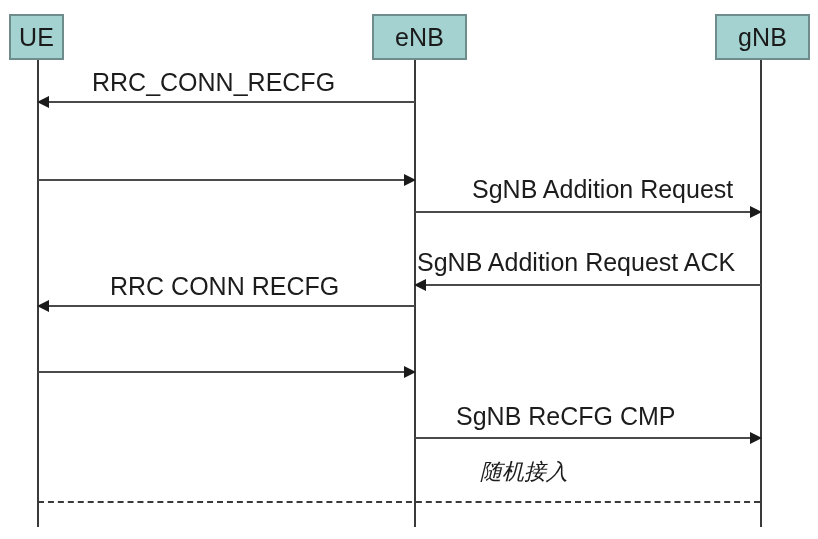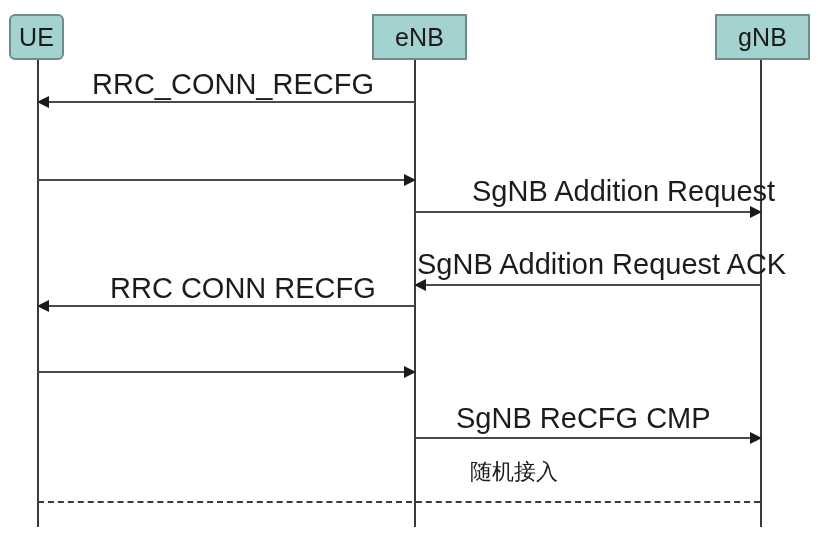--- a/index.html
+++ b/index.html
@@ -64,21 +64,21 @@
   .arrowhead.left {
     left: -1px;
     border-top: 6px solid transparent;
     border-bottom: 6px solid transparent;
     border-right: 12px solid #1a1a1a;
   }
 
   
   .msg-label {
     position: absolute;
-    font-size: 29px;
+    font-size: 25px;
     color: #1c1c1c;
     white-space: nowrap;
     line-height: 1;
   }
   .msg-label.cjk {
     font-size: 22px;
   }
 
   
   .dashed-line {
@@ -91,21 +91,21 @@
     width: 2px;
     height: 9px;
     background: #3a3a3a;
   }
 </style>
 </head>
 <body>
 
 <div id="diagram">
 
-  <div class="actor-box" style="left:9px; top:14px; width:55px; height:46px;border-radius:6px;">
+  <div class="actor-box" style="left:9px; top:14px; width:55px; height:46px;">
     <span class="actor-label">UE</span>
   </div>
 
   <div class="actor-box" style="left:372px; top:14px; width:95px; height:46px;align-items:center;">
     <span class="actor-label">eNB</span>
   </div>
 
   <div class="actor-box" style="left:715px; top:14px; width:95px; height:46px;">
     <span class="actor-label">gNB</span>
   </div>
@@ -140,17 +140,17 @@
 
   <div class="msg" style="left:38px; top:371px; width:377px;">
     <span class="arrowhead right"></span>
   </div>
 
   <div class="msg-label" style="left:456px; top:404px;">SgNB ReCFG CMP</div>
   <div class="msg" style="left:415px; top:437px; width:346px;">
     <span class="arrowhead right"></span>
   </div>
 
-  <div class="msg-label cjk" style="left:470px; top:461px;">随机接入</div>
+  <div class="msg-label cjk" style="left:480px; top:461px;font-style:italic;">随机接入</div>
   <div class="dashed-line" style="left:38px; top:501px; width:722px;"></div>
   <div class="dashed-tick" style="left:37px; top:497px;"></div>
 
 </div>
 
 </body></html>

